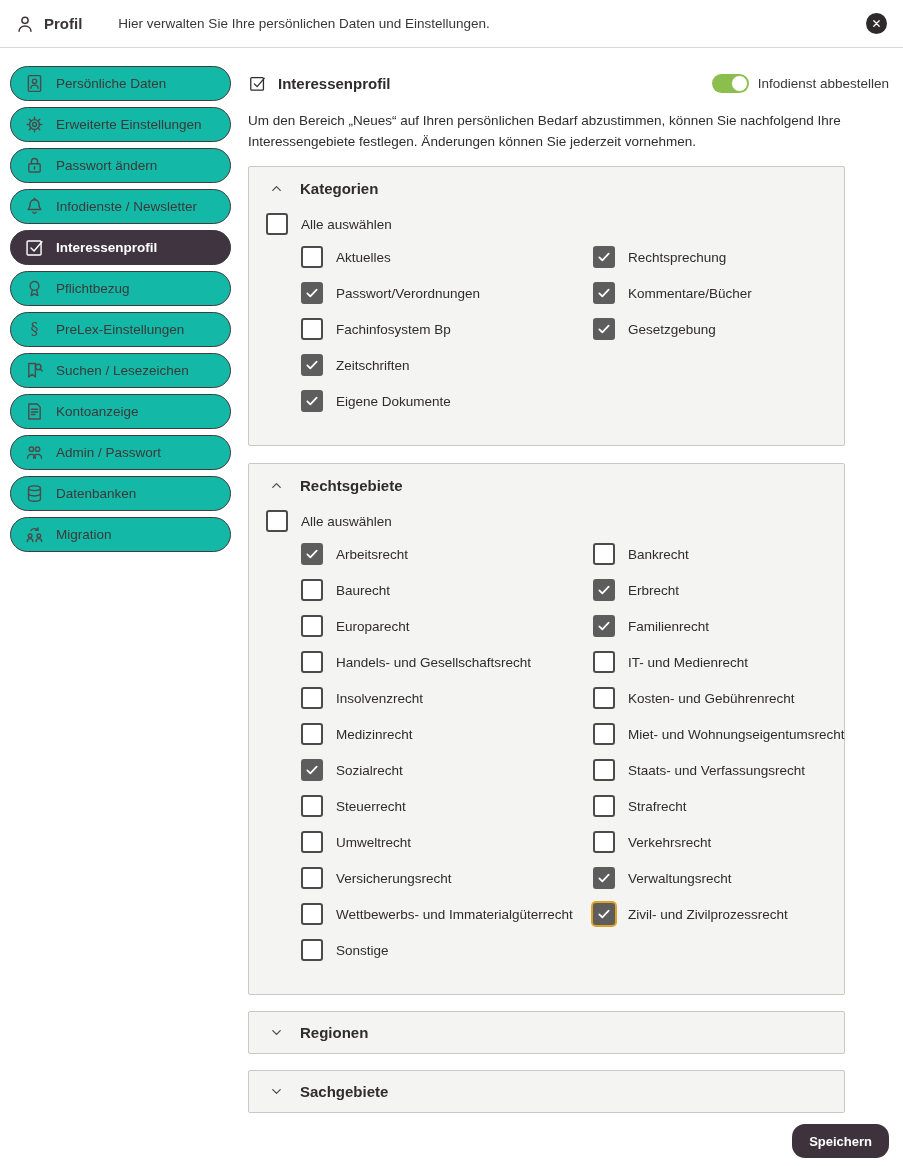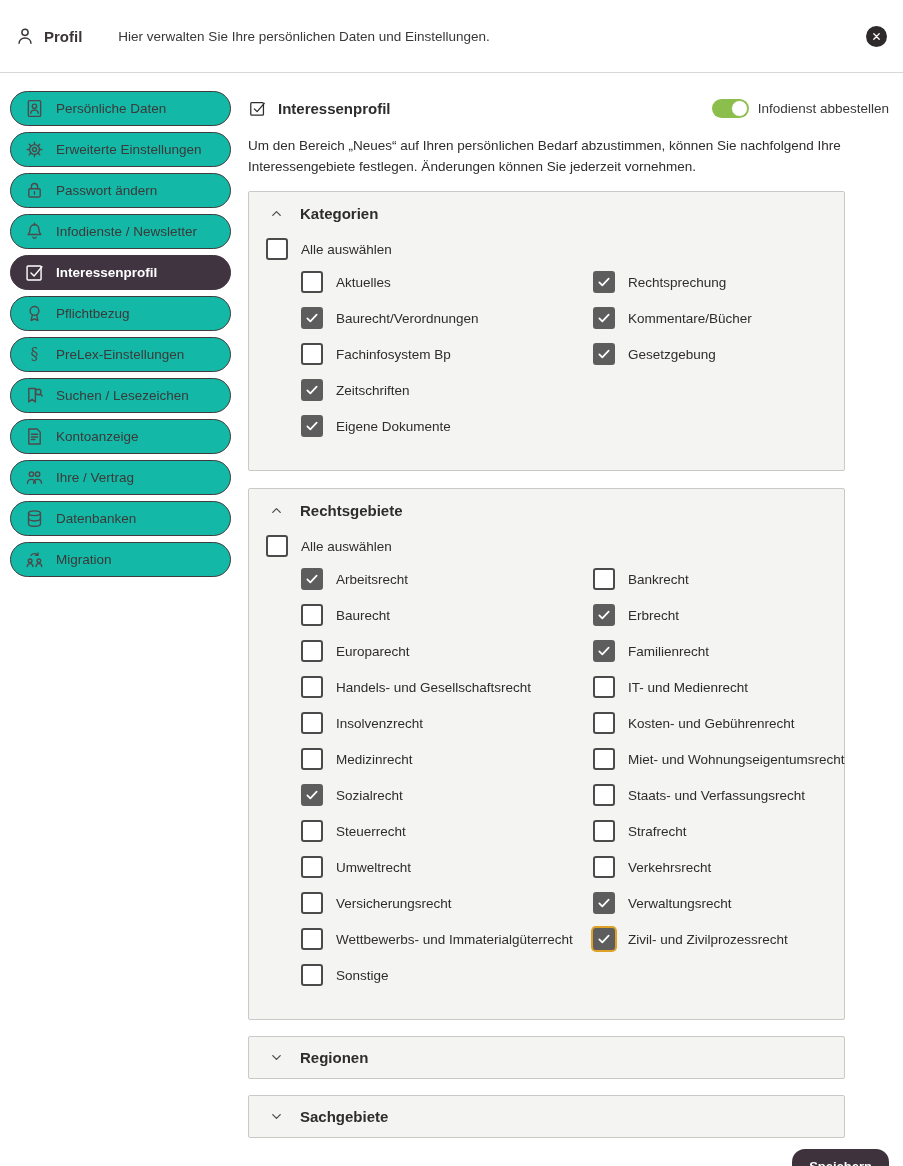--- a/index.html
+++ b/index.html
@@ -9,21 +9,21 @@
     font-family:"Liberation Sans", sans-serif;
     color:#2e2c2c;
     overflow:hidden;
     position:relative;
   }
   svg { display:block; }
   .icon svg { stroke:currentColor; fill:none; stroke-width:1.6; stroke-linecap:round; stroke-linejoin:round; }
 
   
   .header {
-    height:73px;
+    height:48px;
     display:flex; align-items:center;
     padding:0 16px 0 14px;
     border-bottom:1px solid #d8d8d6;
     background:#fff;
     justify-content:space-between;
   }
   .header .profil-icon { width:22px; height:22px; color:#3c3537; margin-right:8px; }
   .header .title { font-size:15px; font-weight:bold; color:#3c3537; margin-right:36px; white-space:nowrap; }
   .header .subtitle { font-size:13.5px; color:#393737; flex:1; }
   .close-btn {
@@ -218,21 +218,21 @@
         <span class="pill-label">Kontoanzeige</span>
       </button>
       <button class="side-pill">
         <span class="icon pill-icon">
           <svg viewBox="0 0 24 24">
             <circle cx="8.5" cy="8.2" r="2.5"></circle>
             <circle cx="15.5" cy="8.2" r="2.5"></circle>
             <path d="M4 18.5c0-2.8 2-4.4 4.5-4.4s4.5 1.6 4.5 4.4M11 18.5c0-2.8 2-4.4 4.5-4.4s4.5 1.6 4.5 4.4"></path>
           </svg>
         </span>
-        <span class="pill-label">Ihre / Vertrag</span>
+        <span class="pill-label">Admin / Passwort</span>
       </button>
       <button class="side-pill">
         <span class="icon pill-icon">
           <svg viewBox="0 0 24 24">
             <ellipse cx="12" cy="6" rx="6.8" ry="2.7"></ellipse>
             <path d="M5.2 6v12.2c0 1.5 3 2.7 6.8 2.7s6.8-1.2 6.8-2.7V6"></path>
             <path d="M5.2 12.1c0 1.5 3 2.7 6.8 2.7s6.8-1.2 6.8-2.7"></path>
           </svg>
         </span>
         <span class="pill-label">Datenbanken</span>
@@ -288,21 +288,21 @@
               <div class="cb-row ">
                 <span class="cb"></span>
                 <span class="cb-label">Aktuelles</span>
               </div>
               <div class="cb-row ">
                 <span class="cb checked">
                   <svg viewBox="0 0 24 24">
                     <path d="M5 12.5l4.5 4.5L19 7"></path>
                   </svg>
                 </span>
-                <span class="cb-label">Baurecht/Verordnungen</span>
+                <span class="cb-label">Passwort/Verordnungen</span>
               </div>
               <div class="cb-row ">
                 <span class="cb"></span>
                 <span class="cb-label">Fachinfosystem Bp</span>
               </div>
               <div class="cb-row ">
                 <span class="cb checked">
                   <svg viewBox="0 0 24 24">
                     <path d="M5 12.5l4.5 4.5L19 7"></path>
                   </svg>

